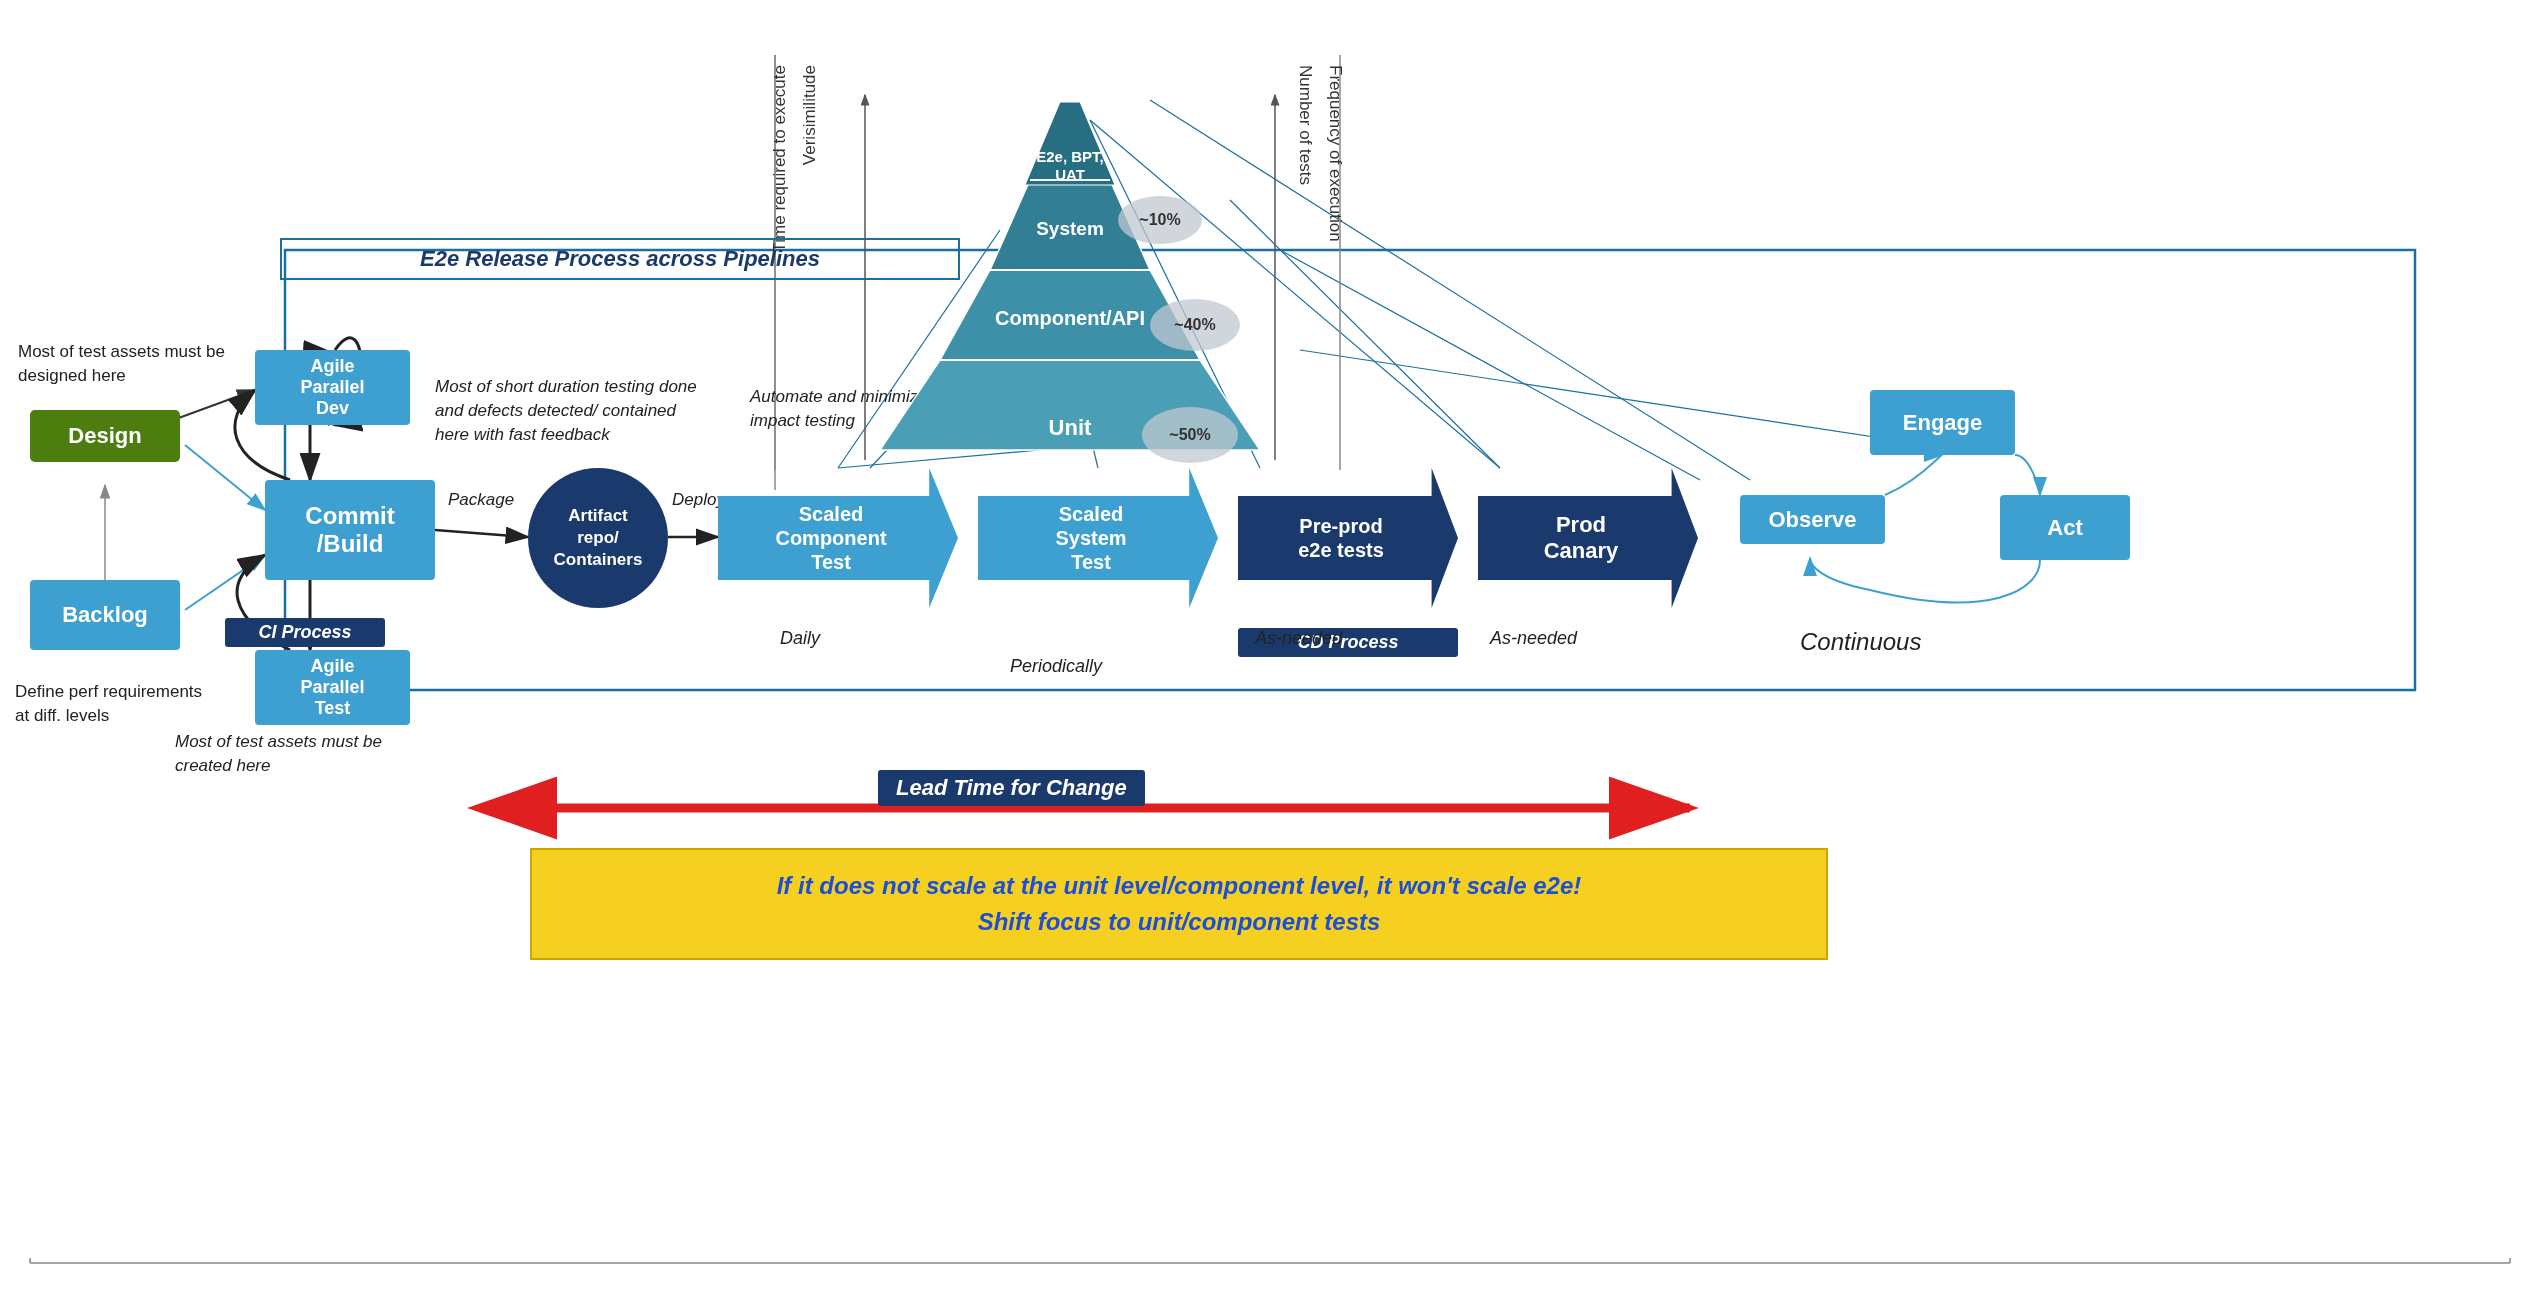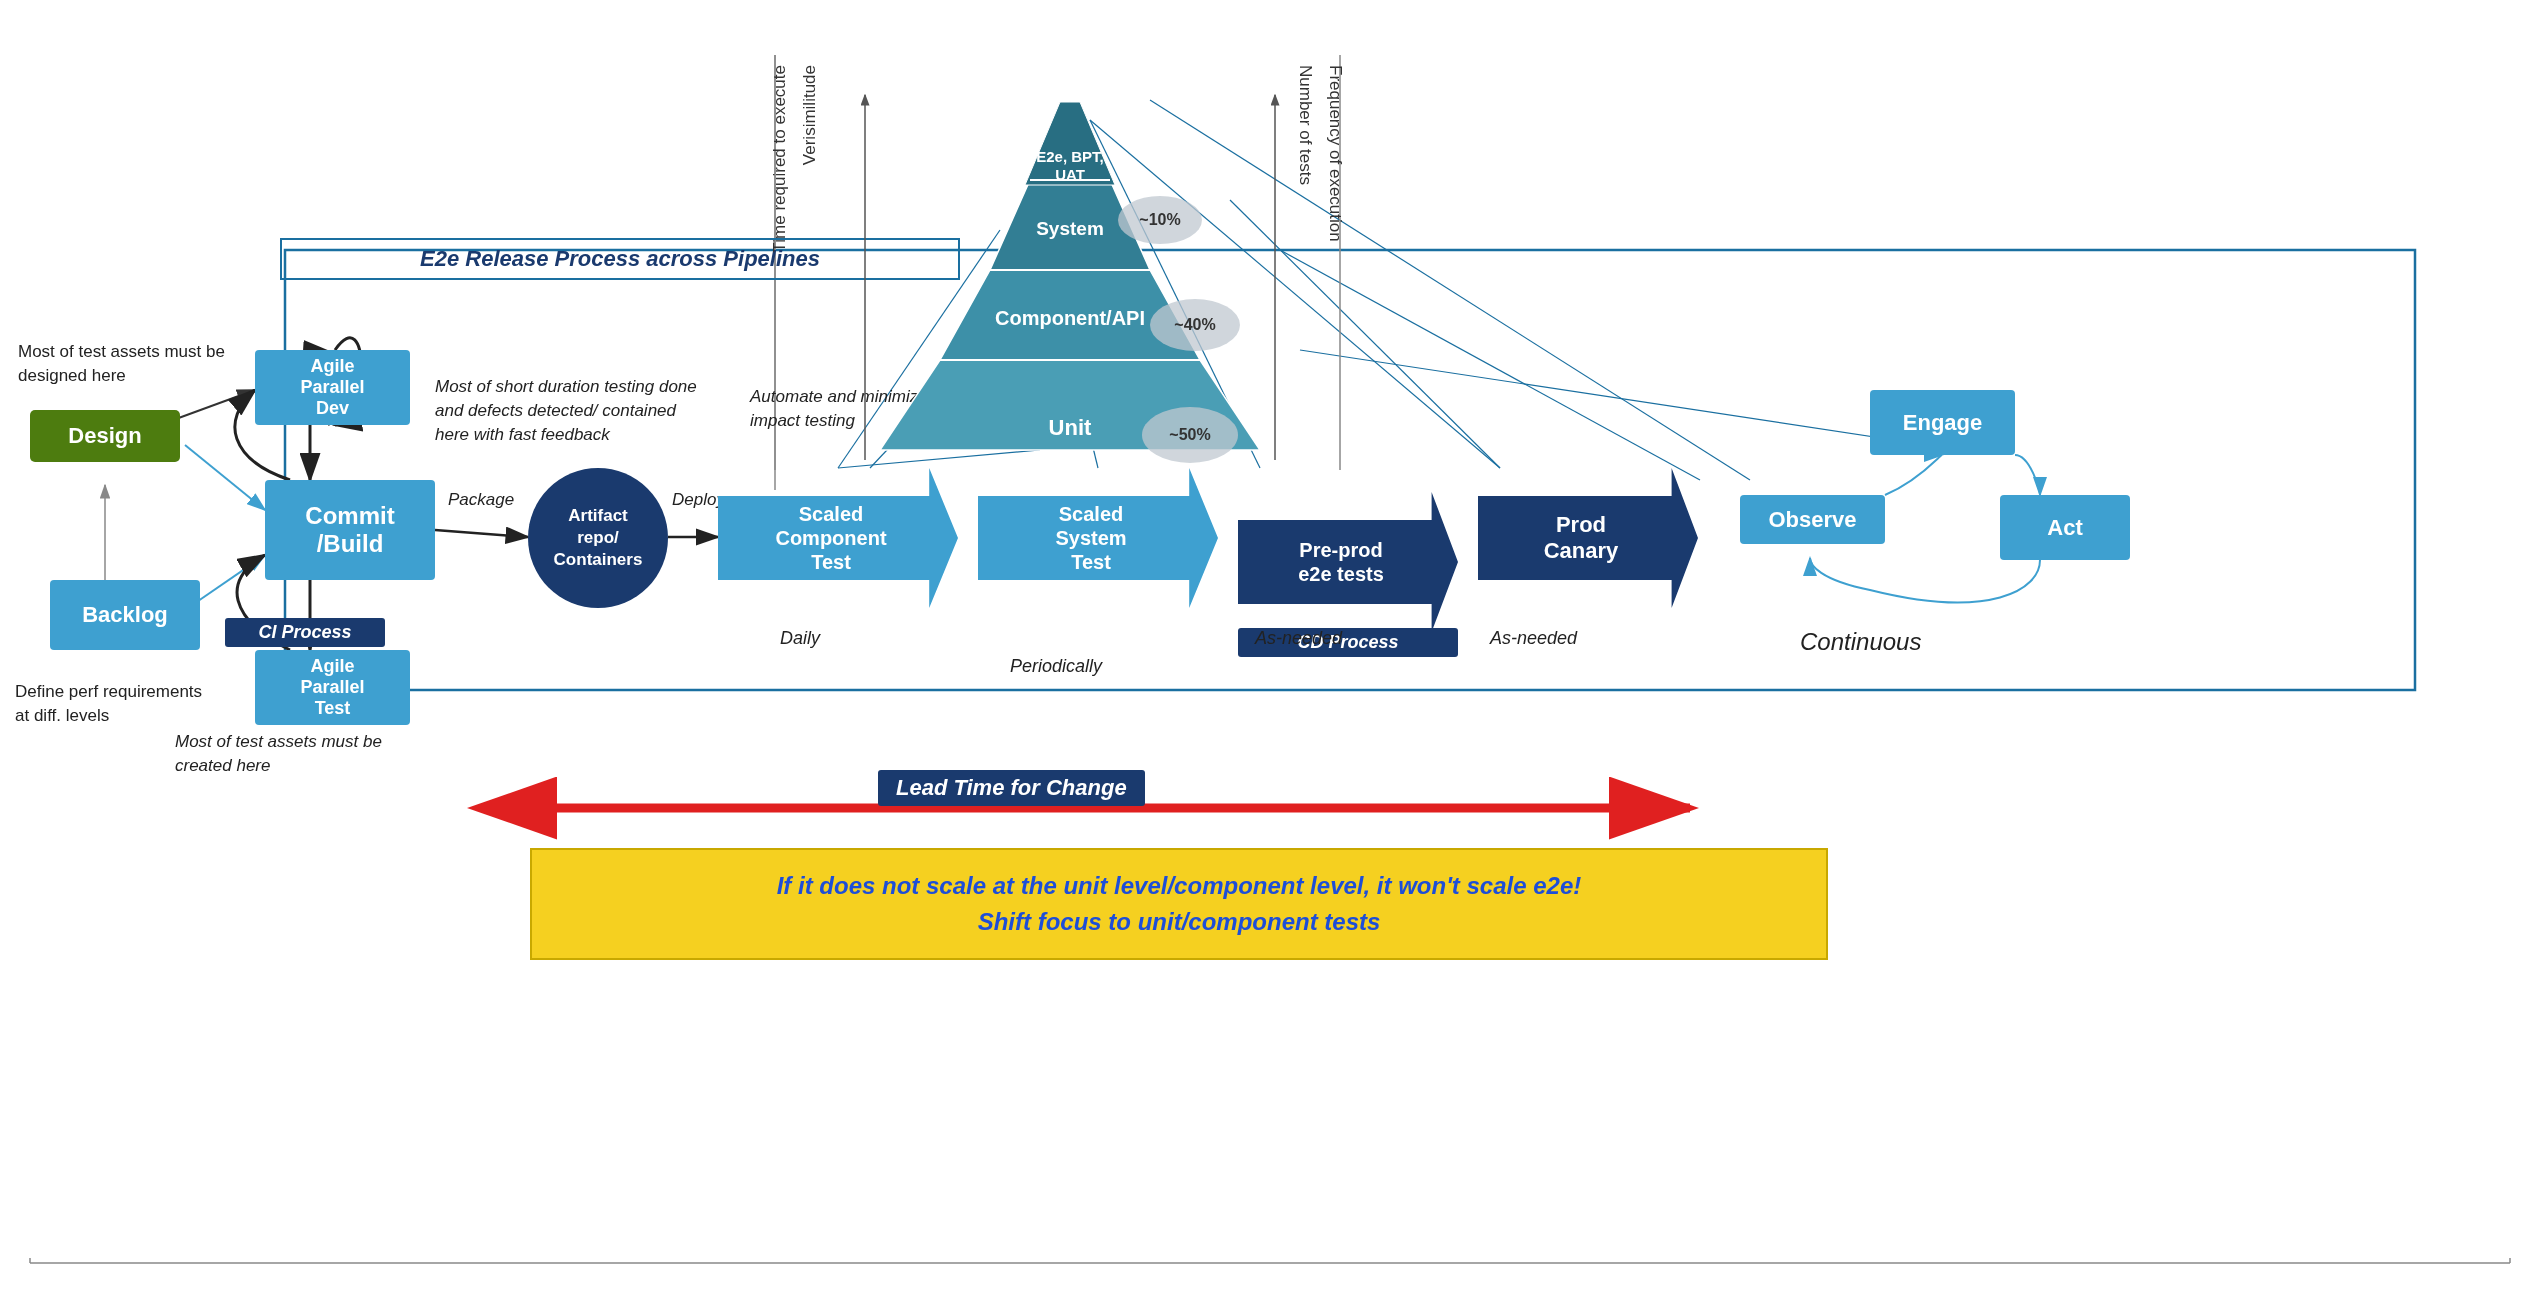--- a/index.html
+++ b/index.html
@@ -57,21 +57,20 @@
       width: 150px;
       height: 70px;
       background: #3ea0d0;
       color: #fff;
       font-size: 22px;
       font-weight: bold;
       display: flex;
       align-items: center;
       justify-content: center;
       border-radius: 4px;
-      margin-left: 20px;
     }
     .box-agile-parallel-dev {
       position: absolute;
       top: 350px;
       left: 255px;
       width: 155px;
       height: 75px;
       background: #3ea0d0;
       color: #fff;
       font-size: 18px;
@@ -182,21 +181,21 @@
     }
     .scaled-system-test {
       position: absolute;
       top: 468px;
       left: 978px;
       width: 240px;
       height: 140px;
     }
     .pre-prod-e2e {
       position: absolute;
-      top: 492px;
+      top: 468px;
       left: 1238px;
       width: 220px;
       height: 140px;
     }
     .prod-canary {
       position: absolute;
       top: 468px;
       left: 1478px;
       width: 220px;
       height: 140px;

